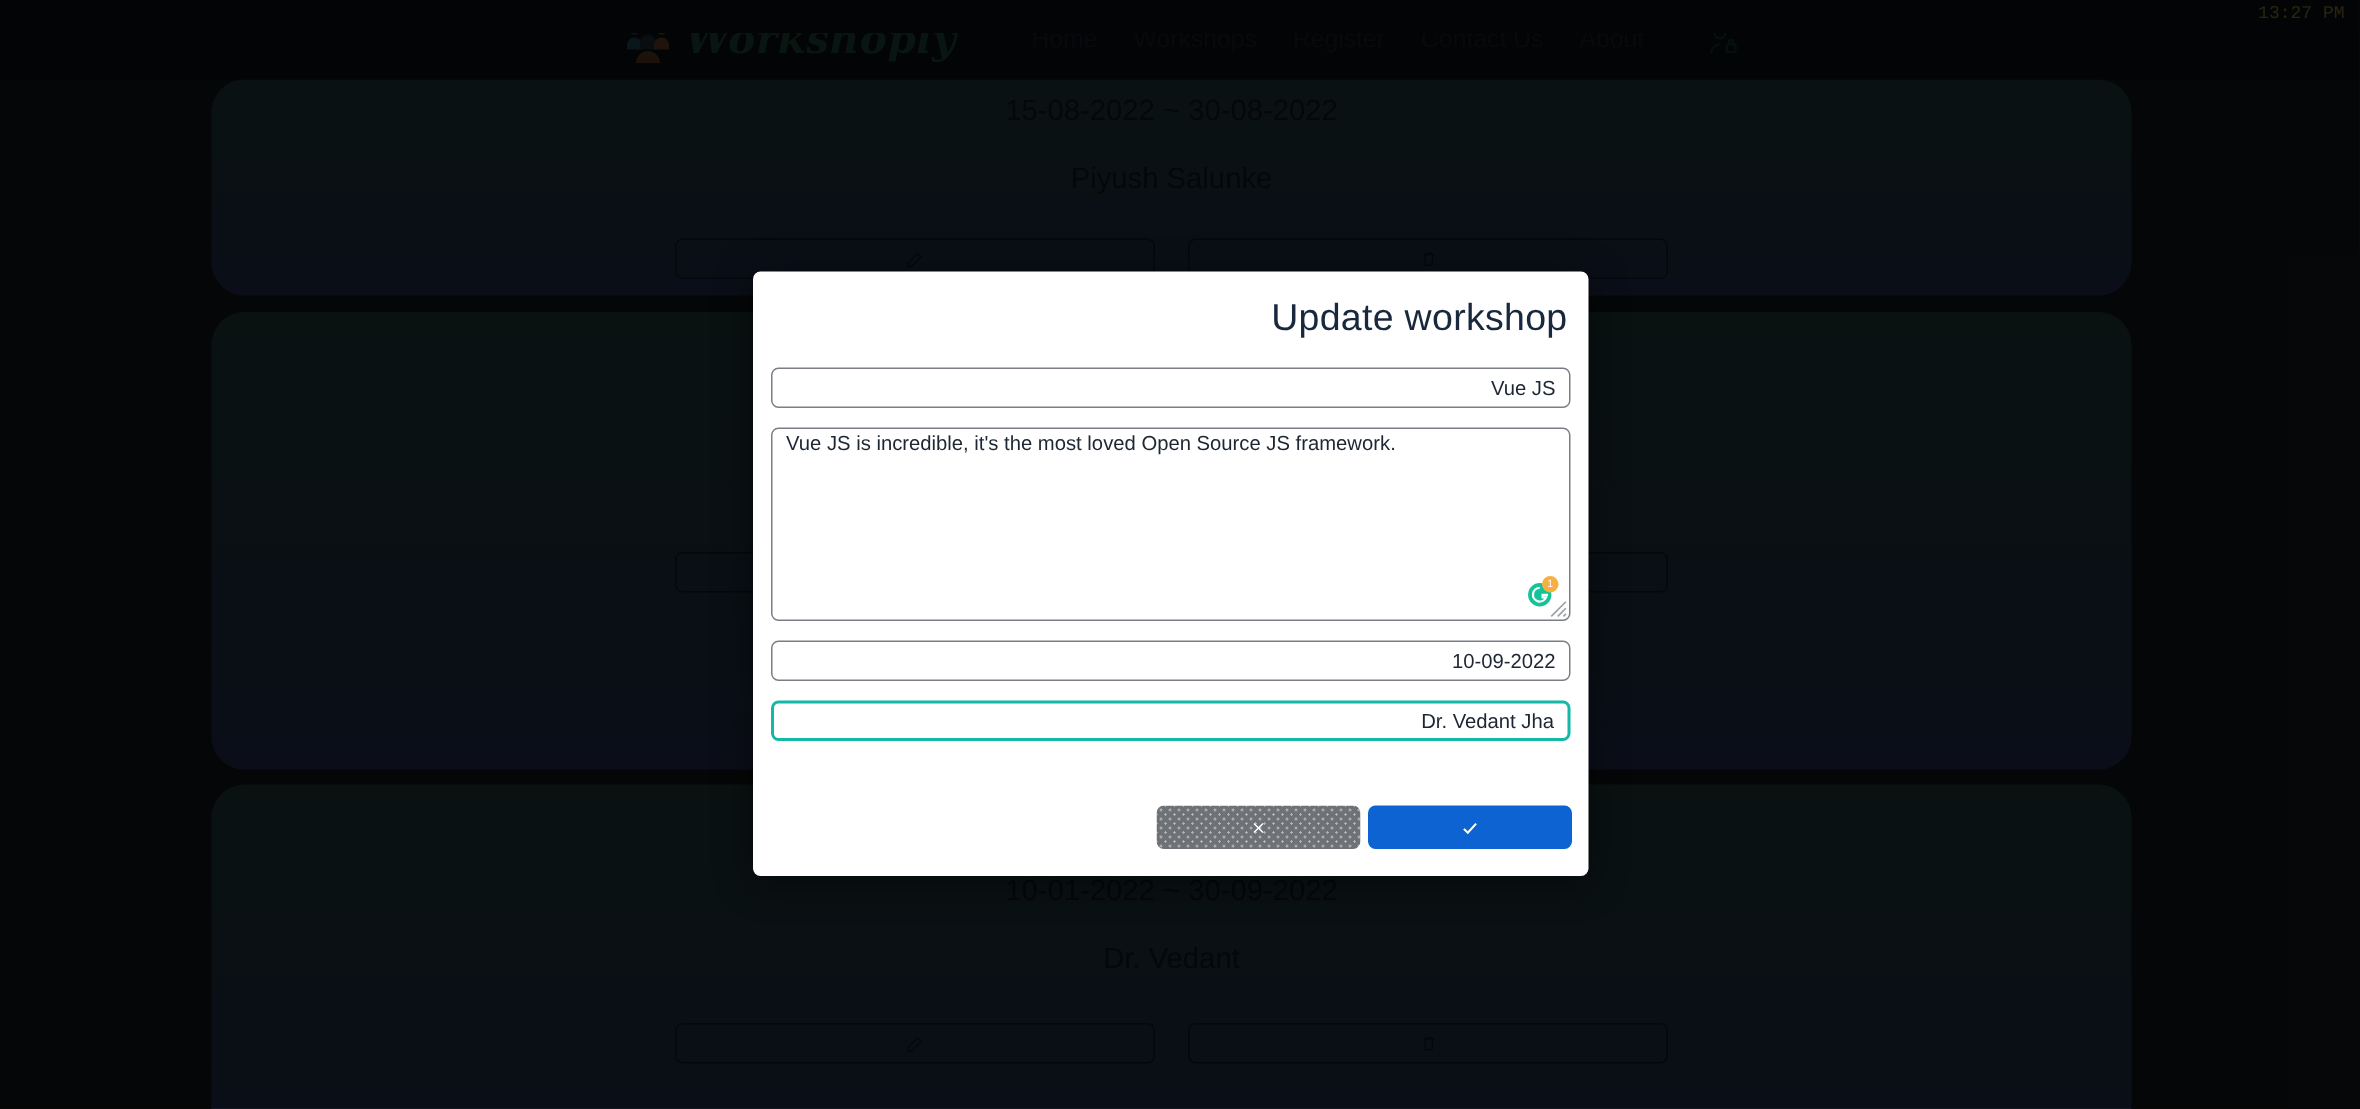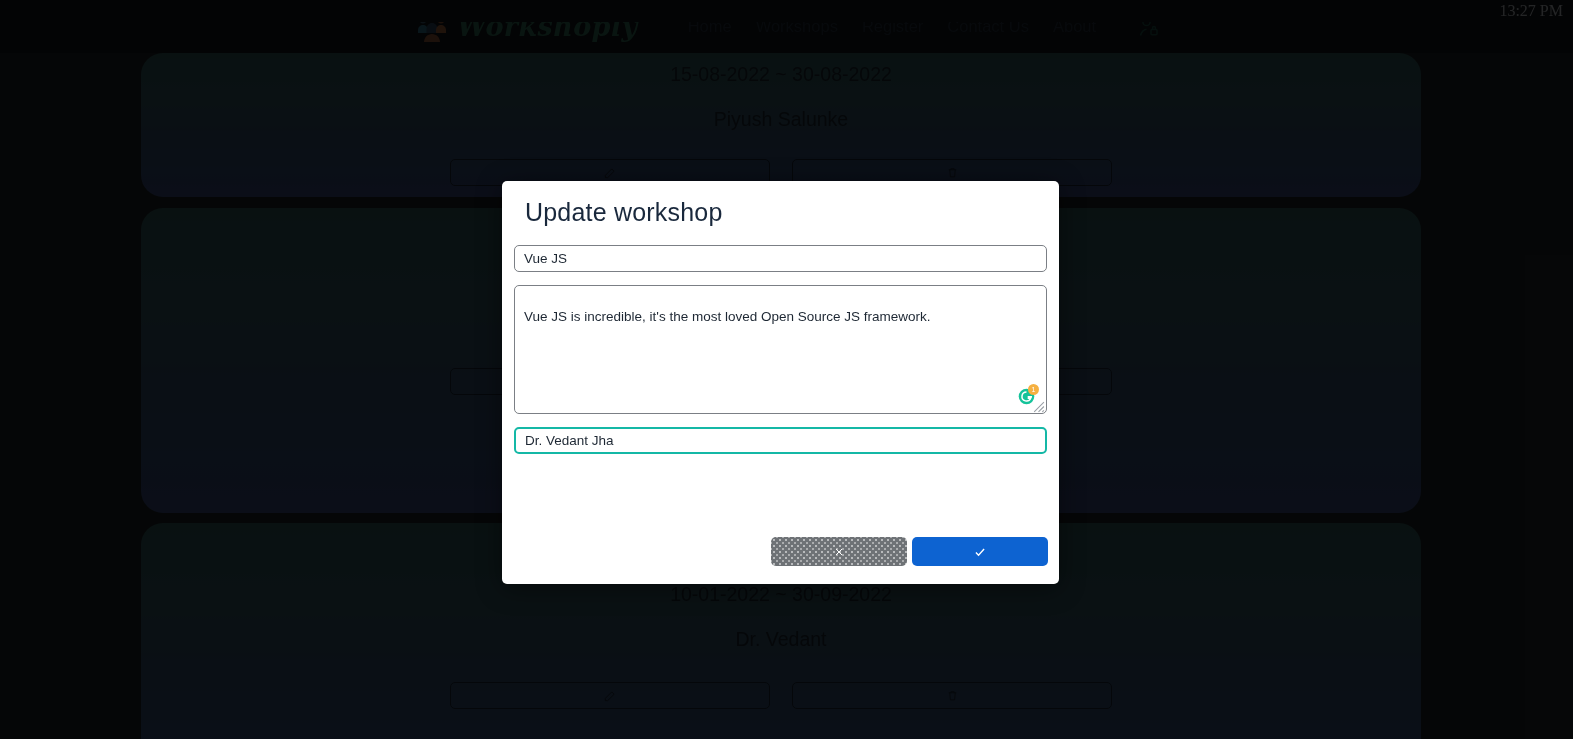--- a/index.html
+++ b/index.html
@@ -26,23 +26,23 @@
     top: 0; left: 0;
     width: 1573px;
     height: 22px;
     background: #000;
     z-index: 60;
   }
   .os-clock {
     position: absolute;
     right: 10px;
     top: 2px;
-    font-size: 16px;
-    color: #e5e5e5;
-    font-family: Liberation Serif, serif;
+    font-size: 12px;
+    color: #fde047;
+    font-family: Liberation Mono, monospace;
   }
 
   
   .navbar {
     position: absolute;
     top: 0; left: 0;
     width: 1573px;
     height: 53px;
     background: #000000;
     display: flex;
@@ -164,56 +164,58 @@
     border-radius: 5px;
     box-shadow: 0 4px 26px rgba(0,0,0,.45);
     z-index: 110;
     padding: 0 12px;
   }
   .modal-title {
     font-size: 25px;
     color: #19283c;
     padding: 17px 2px 0 11px;
     letter-spacing: .2px;
+    text-align: right;
   }
   .modal-body {
     padding: 18px 0 0 0;
   }
   .field {
     display: block;
     width: 533px;
     margin: 0 auto 13px auto;
     height: 27px;
     border: 1px solid #7b7f85;
     border-radius: 5px;
     font-size: 13.5px;
     font-family: "Liberation Sans", sans-serif;
     color: #1d2733;
     padding: 0 9px;
     background: #fff;
     outline: none;
+    text-align: right;
   }
   .field.focused {
     border: 2px solid #14b8a6;
   }
   .textarea-wrap {
     position: relative;
     width: 533px;
     margin: 0 auto 13px auto;
   }
   .field-textarea {
     display: block;
     width: 533px;
     height: 129px;
     border: 1px solid #7b7f85;
     border-radius: 5px;
     font-size: 13.5px;
     font-family: "Liberation Sans", sans-serif;
     color: #1d2733;
-    padding: 22px 9px;
+    padding: 1px 9px;
     resize: none;
     outline: none;
     line-height: 1.35;
   }
   .grammarly {
     position: absolute;
     right: 12px;
     bottom: 9px;
     width: 17px;
     height: 17px;
@@ -389,20 +391,21 @@
         </span>
         <span class="grammarly-badge">1</span>
 
         <span class="resize-grip">
           <svg width="13" height="13" viewBox="0 0 12 12" stroke="#9aa0a6" stroke-width="1">
             <path d="M11 2L2 11M11 6L6 11M11 9.5L9.5 11"></path>
           </svg>
         </span>
       </div>
 
+      <input class="field" type="text" value="10-09-2022" style="">
 
 
       <input class="field focused" type="text" value="Dr. Vedant Jha" style="">
     </div>
 
     <div class="modal-footer">
       <button class="btn btn-cancel">
         <svg width="12" height="12" viewBox="0 0 24 24" fill="none" stroke="#ffffff" stroke-width="2">
           <path d="M6 6l12 12M18 6L6 18"></path>
         </svg>

